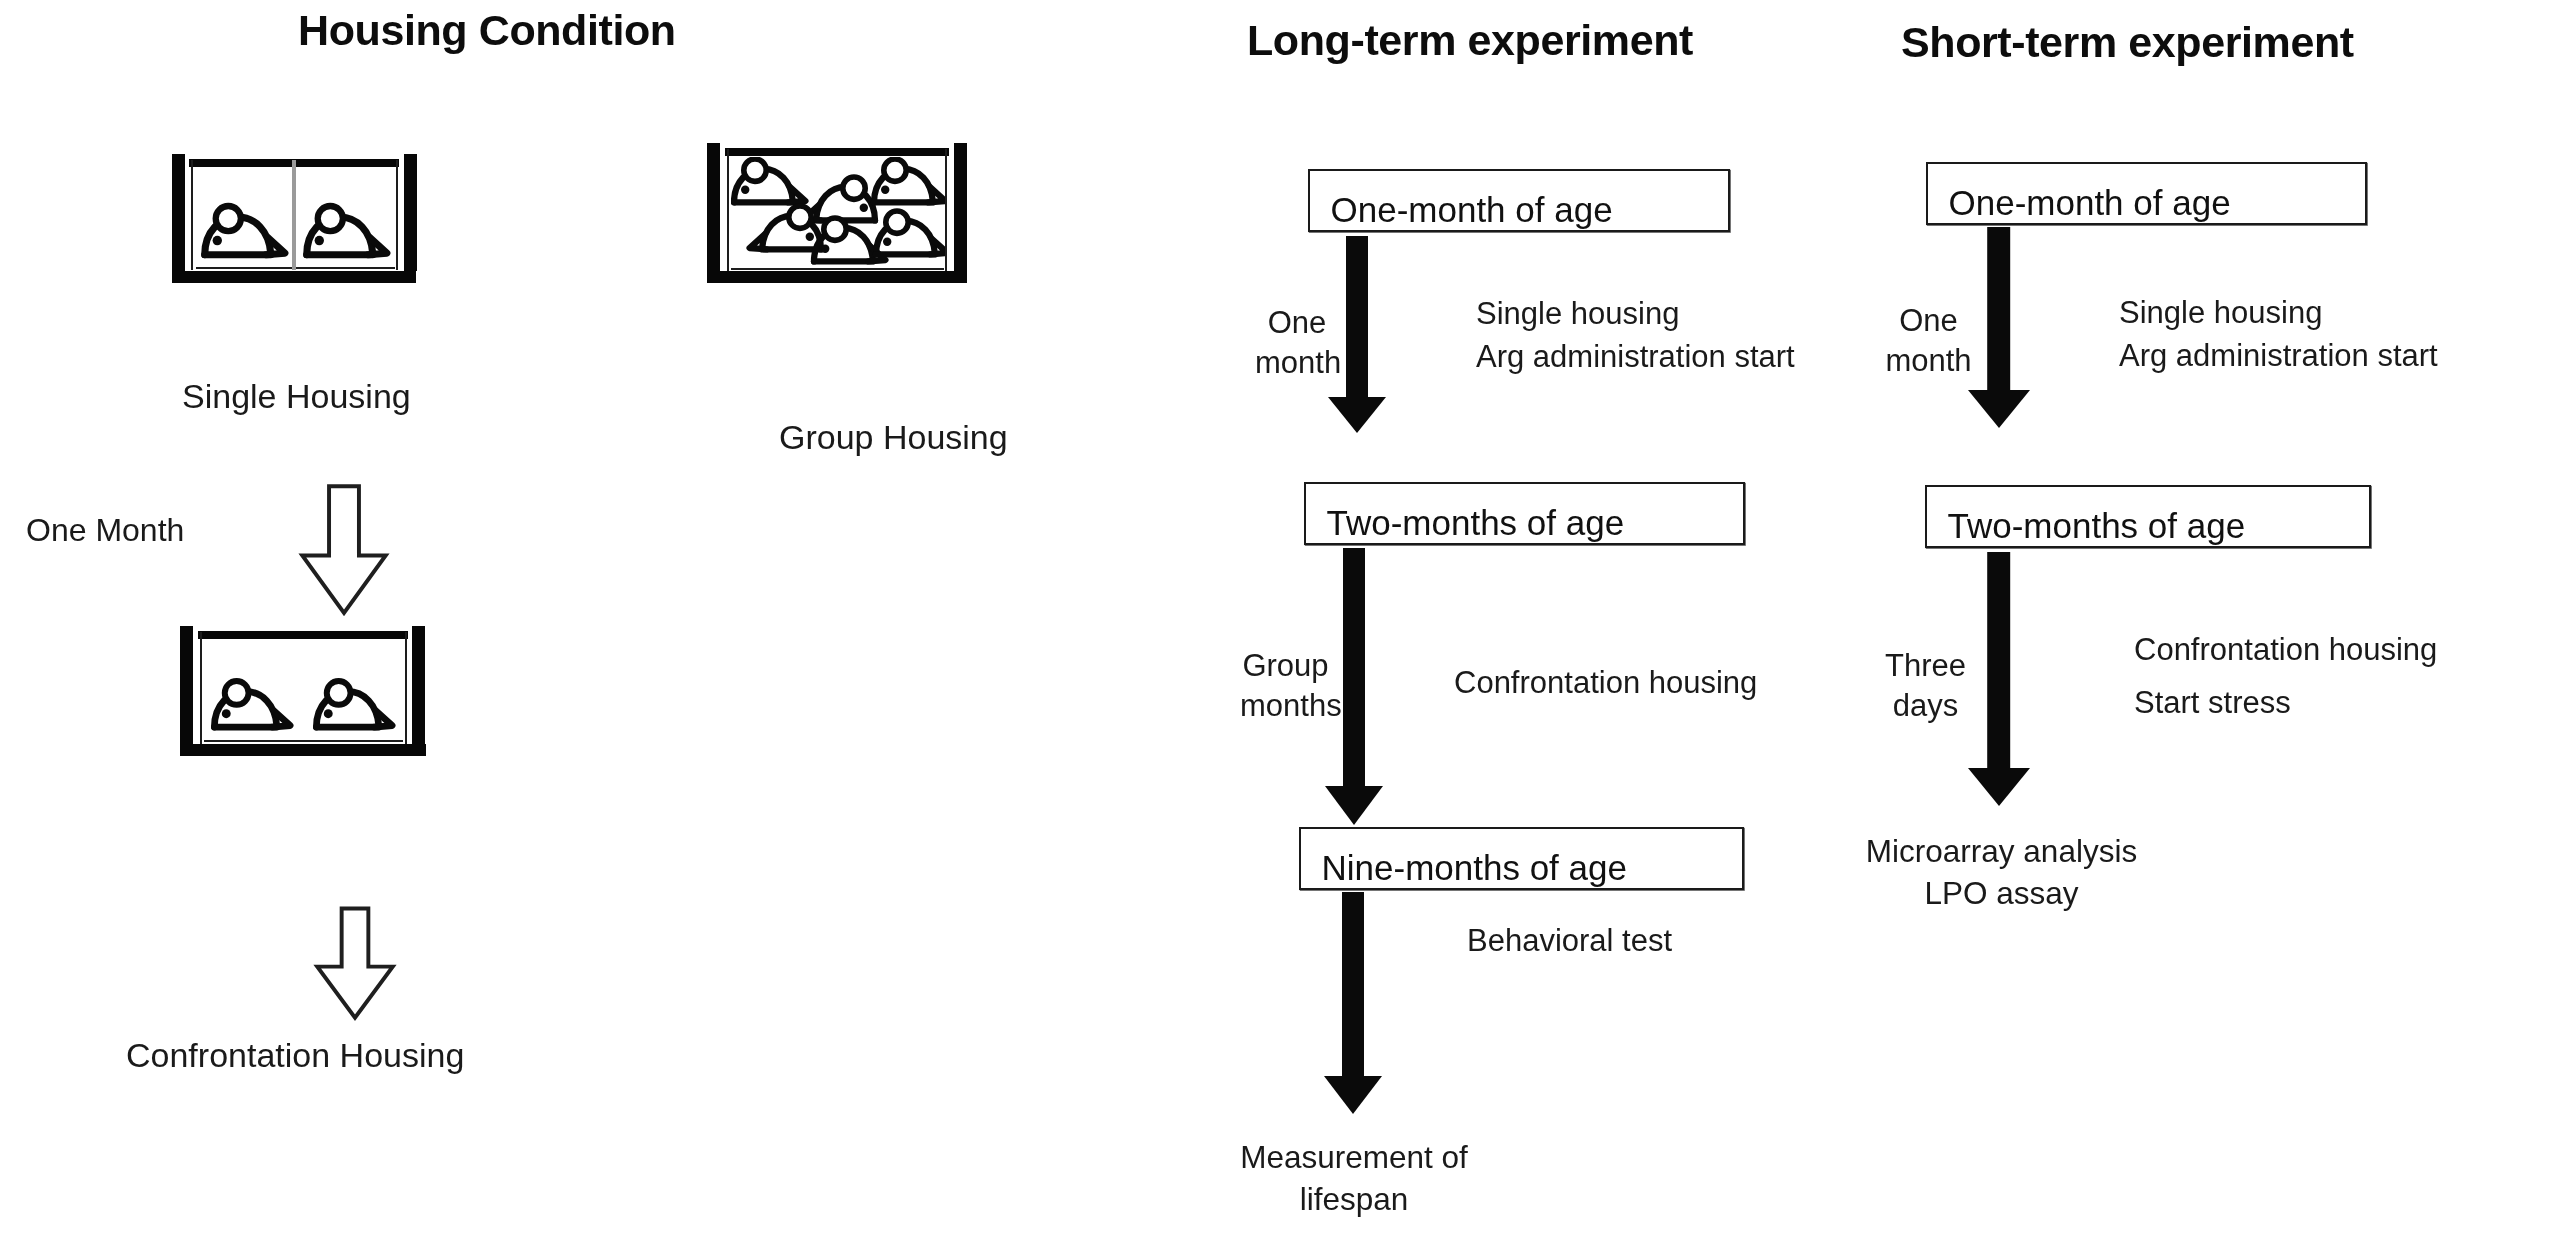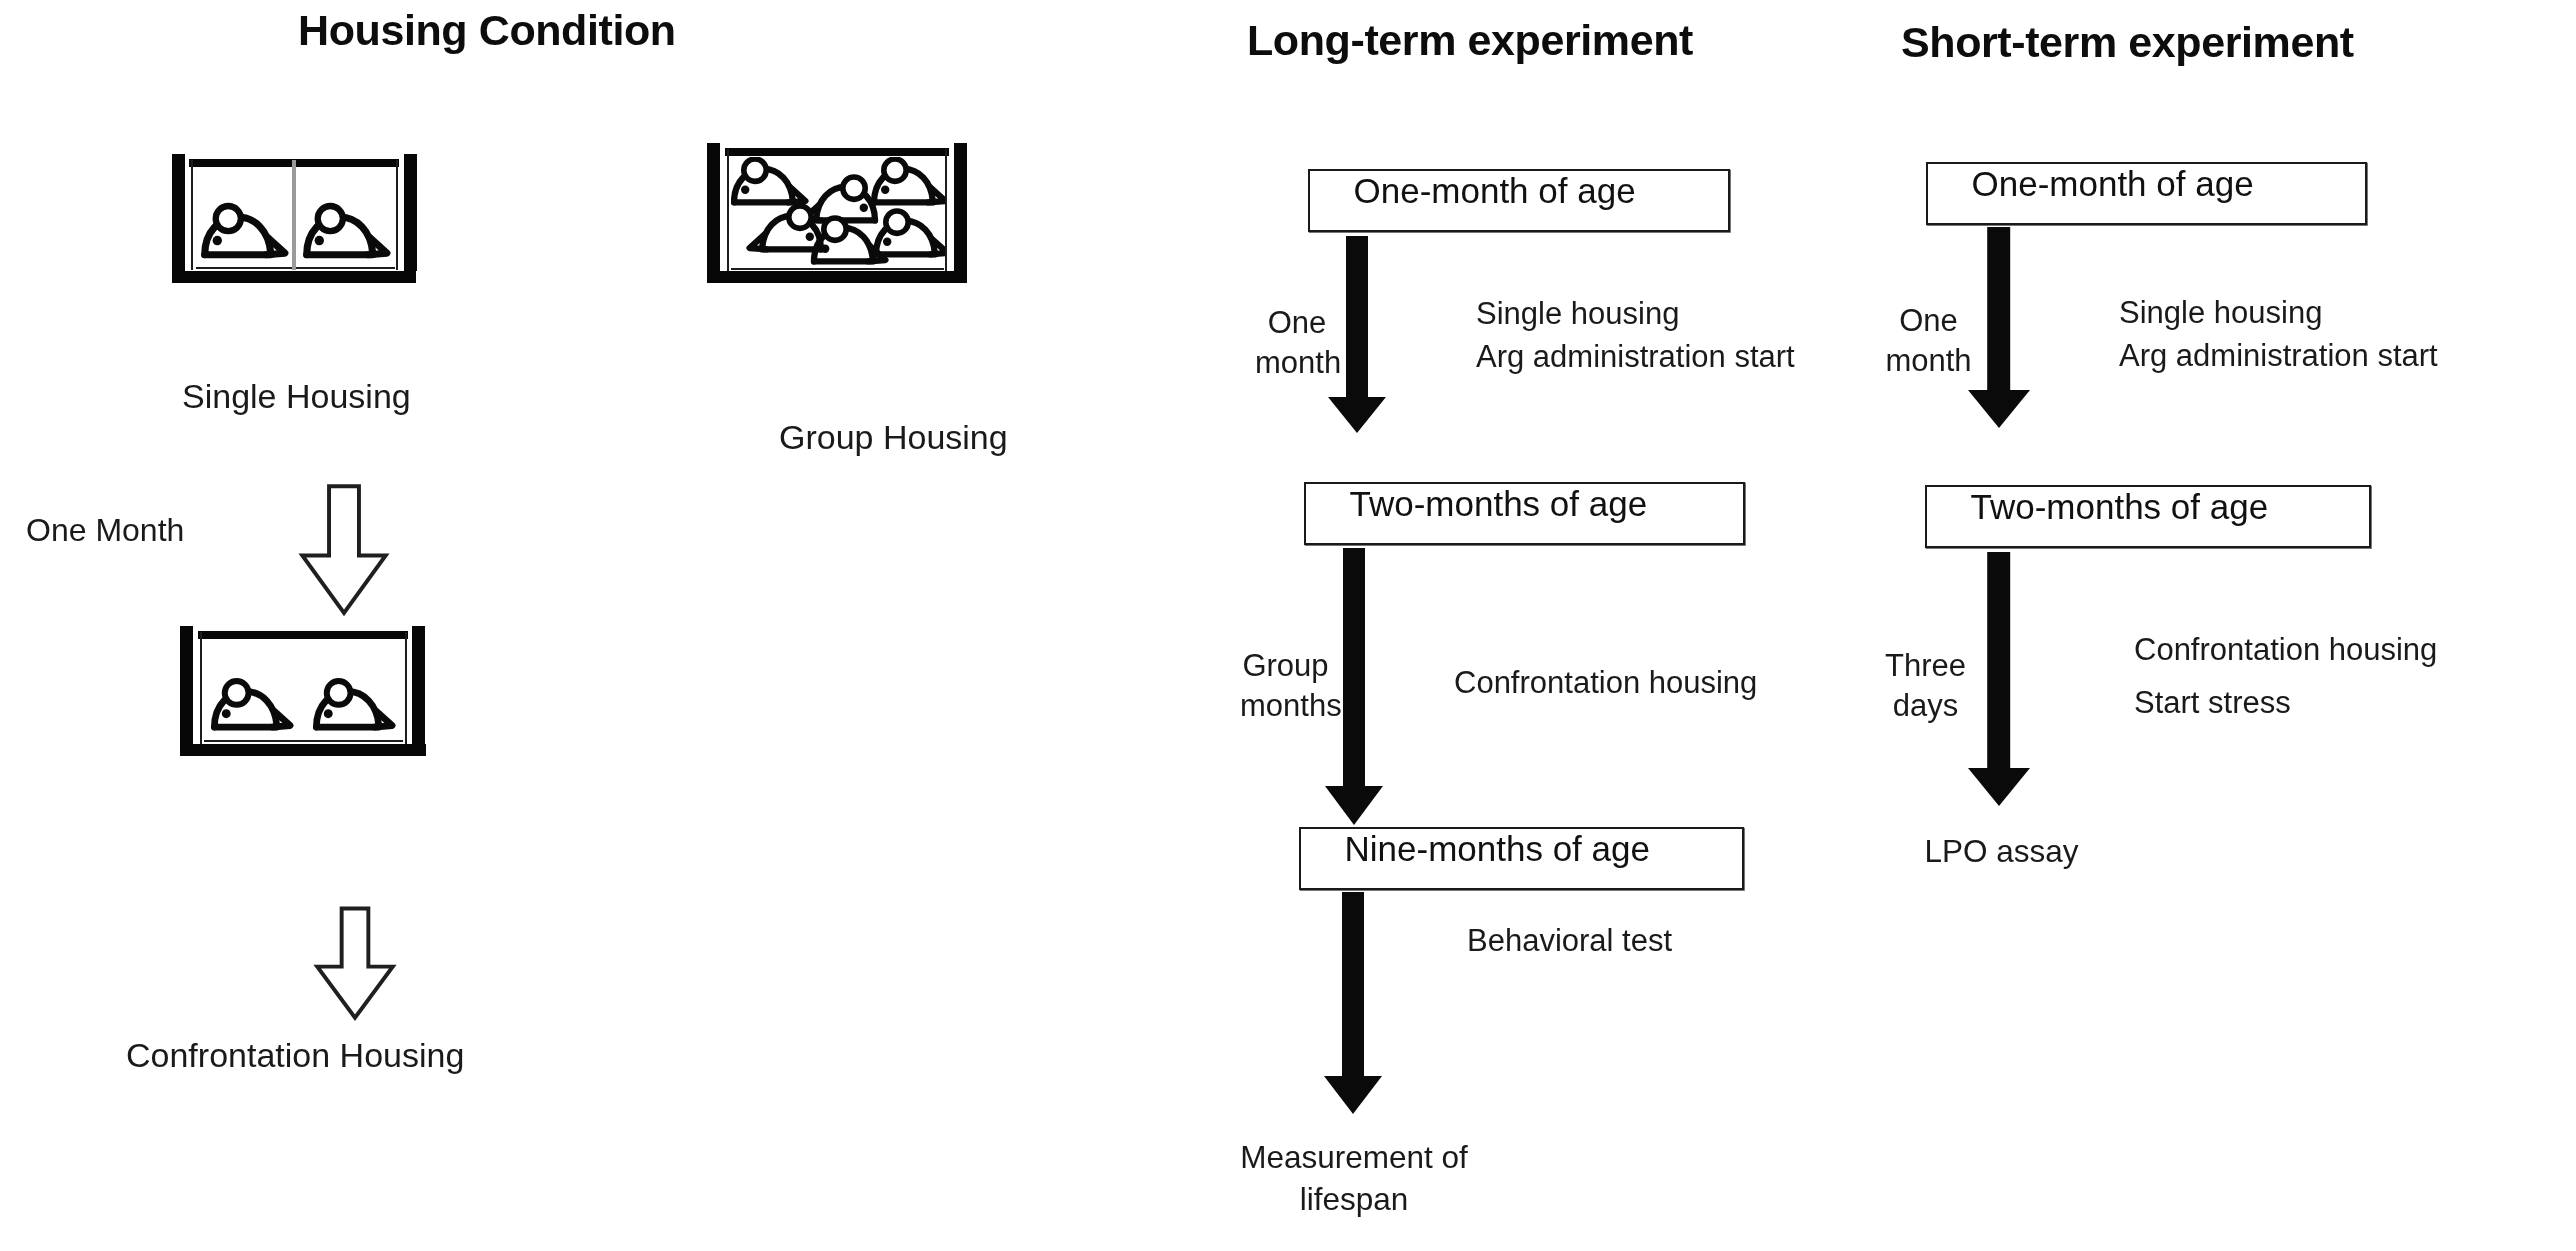--- a/index.html
+++ b/index.html
@@ -48,23 +48,22 @@
     color:#1a1a1a;
     text-align:center;
     white-space:nowrap;
   }
 
   
   .flow-box{
     border:2.4px solid #1a1a1a;
     background:#ffffff;
     box-sizing:border-box;
-    display:flex;align-items:flex-start;
+    display:flex;align-items:flex-end;
     box-shadow:0.8px 0.8px 0 0 #555;
-    padding-left:23px;
   }
   .flow-box span{
     font-size:35px;
     padding-left:20.5px;
     white-space:nowrap;
     color:#111111;
   }
 
   
   .solid-arrow{position:absolute;}
@@ -339,15 +338,16 @@
 <div class="abs flow-dur" style="left:1879px;top:646px;width:93px;">
   <div>Three</div>
   <div>days</div>
 </div>
 <div class="abs flow-note" style="left:2134px;top:623px;line-height:1.72;">
   <div>Confrontation housing</div>
   <div>Start stress</div>
 </div>
 
 <div class="abs flow-end" style="left:1844px;top:831px;width:315px;">
+  <div>Microarray analysis</div>
   <div>LPO assay</div>
 </div>
 
 
 </body></html>

